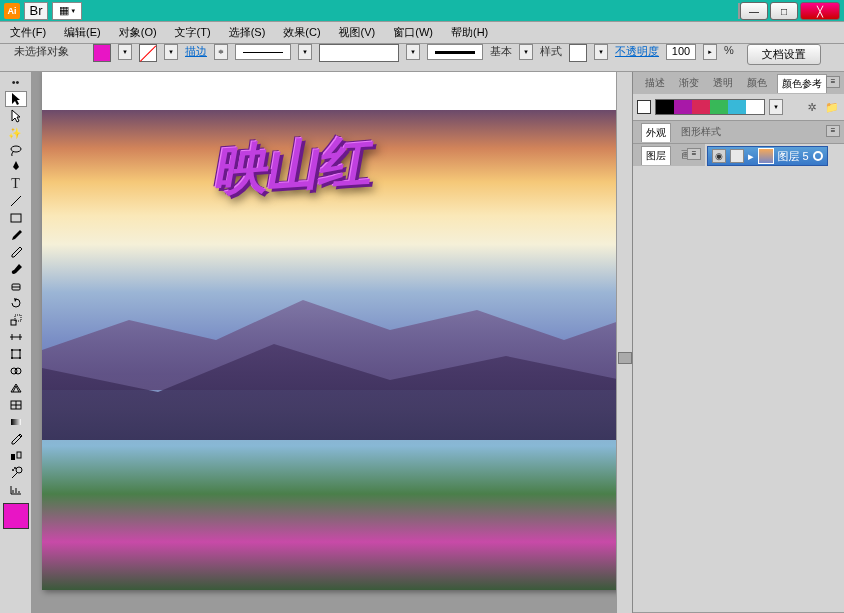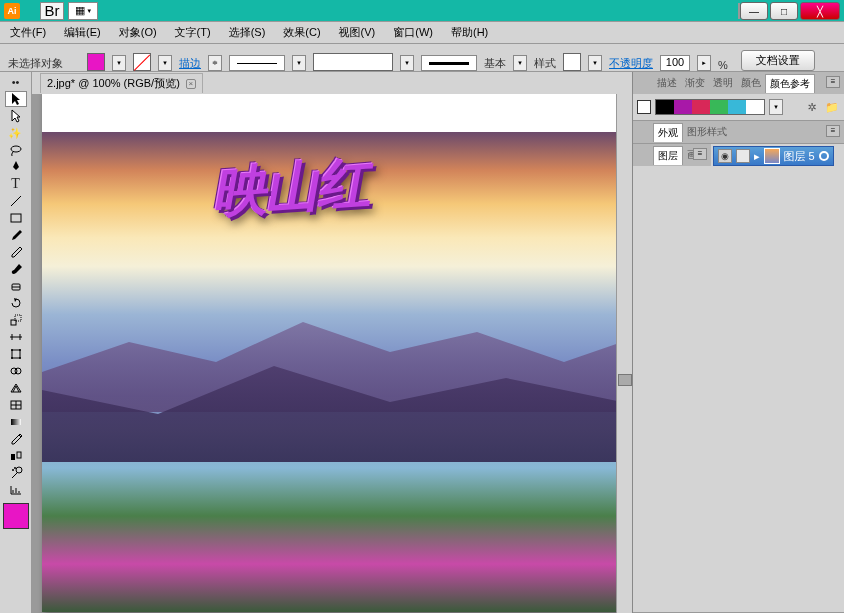--- a/index.html
+++ b/index.html
@@ -1,28 +1,28 @@
 <!DOCTYPE html>
 <html><head>
 <meta charset="utf-8">
 <style>
 *{margin:0;padding:0;box-sizing:border-box;font-family:"Microsoft YaHei",sans-serif;font-size:11px;user-select:none}
 body{width:844px;height:613px;background:#d4d4d4;overflow:hidden;position:relative}
 .titlebar{height:22px;background:#14b8a6;display:flex;align-items:center;padding:0 4px;border-bottom:1px solid #999}
 .app-icon{width:16px;height:16px;background:#ff8c00;color:#fff;text-align:center;line-height:16px;font-size:9px;font-weight:bold;border-radius:2px}
-.tb-btn{width:24px;height:18px;background:#f5f5f5;border:1px solid #888;margin-left:20px;display:flex;align-items:center;justify-content:center;font-size:15px}
+.tb-btn{width:24px;height:18px;background:#f5f5f5;border:1px solid #888;margin-left:4px;display:flex;align-items:center;justify-content:center;font-size:13px}
 .tb-dd{width:30px;height:18px;background:#fff;border:1px solid #888;margin-left:4px;display:flex;align-items:center;justify-content:center}
 .win-controls{position:absolute;right:4px;top:2px;display:flex;gap:2px}
 .win-btn{width:28px;height:18px;border:1px solid #666;border-radius:3px;display:flex;align-items:center;justify-content:center;font-size:10px}
 .win-btn.min,.win-btn.max{background:linear-gradient(#fefefe,#ddd)}
 .win-btn.close{background:linear-gradient(#f08,#c00);color:#fff;width:40px}
 .divider{width:2px;height:16px;background:#999;margin:0 8px}
 .menubar{height:22px;background:#d4d4d4;display:flex;align-items:center;padding:0 6px;gap:10px;border-bottom:1px solid #999}
 .menu-item{padding:2px 4px;cursor:default}
-.optionbar{height:28px;background:#d4d4d4;display:flex;align-items:flex-end;padding:0 8px;gap:7px;border-bottom:1px solid #999}
+.optionbar{height:28px;background:#d4d4d4;display:flex;align-items:flex-start;padding:0 14px;gap:7px;border-bottom:1px solid #999}
 .opt-label{color:#333}
 .swatch{width:18px;height:18px;border:1px solid #666;display:inline-block}
 .swatch.magenta{background:#e815c5}
 .swatch.none{background:#fff;position:relative}
 .swatch.none:after{content:"";position:absolute;width:140%;height:1px;background:red;transform:rotate(-45deg);top:50%;left:-20%}
 .swatch.white{background:#fff}
 .link{color:#0066cc;text-decoration:underline}
 .dd-small{width:14px;height:16px;background:#eee;border:1px solid #888;display:inline-flex;align-items:center;justify-content:center;font-size:7px}
 .stroke-sample{width:56px;height:16px;background:#fff;border:1px solid #888;display:flex;align-items:center;justify-content:center}
 .stroke-line{width:40px;height:1px;background:#000}
@@ -43,21 +43,21 @@
 .canvas-vp{flex:1;position:relative;overflow:hidden;background:#9a9a9a}
 .artboard{position:absolute;left:10px;top:-2px;width:580px;height:520px;background:#fff;box-shadow:2px 2px 6px rgba(0,0,0,.4)}
 .image-mock{position:absolute;left:0;top:40px;width:580px;height:480px;background:linear-gradient(180deg,#6b4a6b 0%,#d2845a 8%,#f5c878 15%,#fae8b8 22%,#f5f0d8 28%,#9bb5d5 38%,#7a8ec5 48%,#6d7db8 55%,#8fa5c8 62%,#88b8d5 70%,#4a7f4a 80%,#c84aa8 90%,#3a5a3a 100%)}
 .mtn1{position:absolute;bottom:200px;left:0;width:100%;height:100px;background:linear-gradient(180deg,rgba(122,100,150,.7),rgba(90,70,120,.85));clip-path:polygon(0 60%,15% 30%,30% 50%,45% 10%,60% 40%,75% 20%,90% 50%,100% 30%,100% 100%,0 100%)}
 .mtn2{position:absolute;bottom:150px;left:0;width:100%;height:120px;background:linear-gradient(180deg,rgba(80,60,110,.8),rgba(50,40,80,.9));clip-path:polygon(0 40%,20% 60%,40% 20%,60% 50%,80% 30%,100% 50%,100% 100%,0 100%)}
 .text3d{position:absolute;top:60px;left:170px;font-size:54px;font-weight:900;color:#c040e0;text-shadow:3px 3px 0 #6a1a8a,-1px -1px 0 #e878f8,-2px -2px 0 #6a1a8a,4px 6px 10px rgba(0,0,0,.7);transform:rotate(-4deg);font-style:italic;letter-spacing:-2px}
 .vscroll{position:absolute;right:0;top:0;width:16px;height:100%;background:#d4d4d4;border-left:1px solid #999}
 .vscroll-thumb{position:absolute;top:280px;width:14px;height:12px;left:1px;background:#aaa;border:1px solid #777}
 .panels{width:212px;background:#d4d4d4;border-left:1px solid #888;display:flex;flex-direction:column}
 .panel-grp{border-bottom:1px solid #999}
-.panel-tabs{height:22px;background:#b8b8b8;display:flex;align-items:center;padding-left:20px;gap:0;position:relative}
+.panel-tabs{height:22px;background:#b8b8b8;display:flex;align-items:center;padding-left:8px;gap:6px;position:relative}
 .ptab{padding:2px 4px;color:#555;font-size:10px}
 .ptab.active{background:#ffffff;color:#000;border:1px solid #999;border-bottom:none}
 .panel-menu{position:absolute;right:4px;top:4px;width:14px;height:12px;background:#c8c8c8;border:1px solid #888;font-size:8px;text-align:center;line-height:10px}
 .panel-body{padding:4px;background:#d4d4d4;min-height:26px;display:flex;align-items:center;gap:4px}
 .color-bar{display:flex;height:16px;border:1px solid #666}
 .color-bar span{width:18px;height:100%}
 .cb-k{background:#000}.cb-m{background:#a818a8}.cb-r{background:#d82858}.cb-g{background:#38b858}.cb-c{background:#38b8d8}.cb-w{background:#fff}
 .panel-icon{width:16px;height:16px;display:flex;align-items:center;justify-content:center;color:#555}
 .layer-row{height:20px;background:linear-gradient(#5a9fd8,#3878c8);display:flex;align-items:center;gap:4px;padding:0 4px;color:#fff;border:1px solid #2858a8}
 .eye{width:14px;height:14px;background:#d4d4d4;border:1px solid #888;color:#333;font-size:9px;text-align:center;line-height:12px}
@@ -256,26 +256,20 @@
       </div>
     <div class="tool">
         <svg width="14" height="12">
           <path d="M2 10 L2 2 M2 10 L12 10 M4 9 L4 6 M7 9 L7 4 M10 9 L10 7" stroke="#000"></path>
         </svg>
       </div>
     <div class="tool-stack"></div>
   </div>
 
   <div class="canvas-wrap">
-    <div class="doc-tabs">
-      <div class="doc-tab">
-        <span>2.jpg* @ 100% (RGB/预览)</span>
-        <span class="doc-tab-close">×</span>
-      </div>
-    </div>
     <div class="canvas-vp">
       <div class="artboard">
         <div class="image-mock">
           <div class="mtn1"></div>
           <div class="mtn2"></div>
         </div>
         <div class="text3d">映山红</div>
       </div>
       <div class="vscroll">
         <div class="vscroll-thumb"></div>

